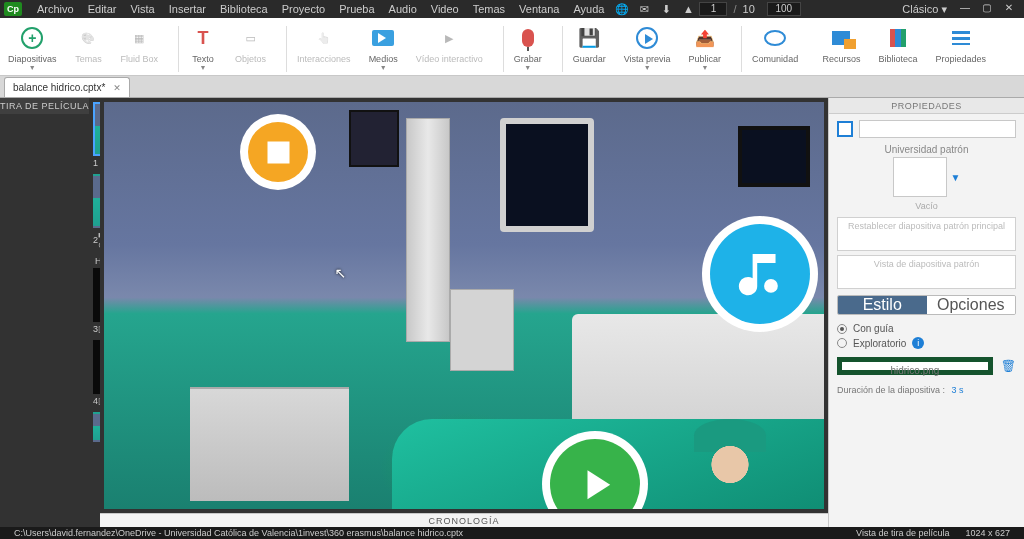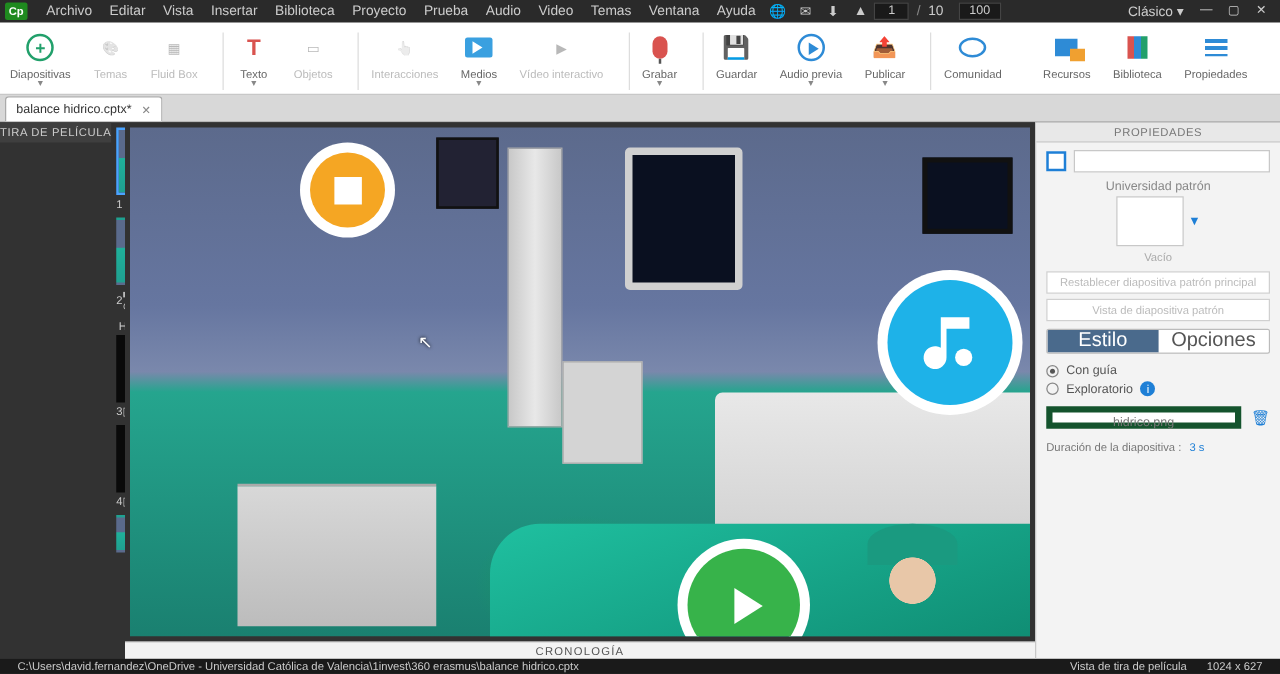--- a/index.html
+++ b/index.html
@@ -16,21 +16,21 @@
   .titlebar .win-btn { width: 22px; height: 14px; text-align: center; font-size: 10px; color: #ccc; }
 
   
   .ribbon { height: 58px; background: #fff; border-bottom: 1px solid #c8c8c8; display: flex; align-items: flex-start; padding: 4px 8px 0 8px; position: relative; }
   .tool { display: flex; flex-direction: column; align-items: center; margin-right: 18px; padding-top: 2px; }
   .tool .icon-box { width: 28px; height: 28px; display: flex; align-items: center; justify-content: center; position: relative; }
   .tool .label { font-size: 9px; color: #666; margin-top: 2px; white-space: nowrap; }
   .tool.disabled .label { color: #bbb; }
   .tool .caret { font-size: 7px; color: #888; }
   .ribbon-sep { width: 1px; height: 46px; background: #ddd; margin: 4px 10px 0 2px; }
-  .ribbon-right { position: absolute; right: 8px; top: 4px; display: flex; text-align: center; }
+  .ribbon-right { position: absolute; right: 20px; top: 4px; display: flex; text-align: center; }
 
   
   .tabstrip { height: 22px; background: #d8d8d8; border-bottom: 1px solid #aaa; display: flex; align-items: flex-end; padding-left: 4px; }
   .tab { height: 20px; background: #fff; border: 1px solid #aaa; border-bottom: none; border-radius: 3px 3px 0 0; padding: 0 8px; display: flex; align-items: center; font-size: 10px; color: #333; }
   .tab .close { margin-left: 8px; color: #888; font-size: 9px; }
 
   
   .main { display: flex; height: 429px; background: #323232; }
 
   
@@ -82,21 +82,21 @@
   .props-header { height:16px; background:#e8e8e8; font-size:9px; letter-spacing:.5px; display:flex; align-items:center; justify-content:center; border-bottom:1px solid #ccc; color:#777; }
   .props-body { flex:1; padding:6px 8px; overflow:hidden; }
   .prop-row { display:flex; align-items:center; margin-bottom:6px; }
   .slide-icon-sel { width:16px; height:16px; border:2px solid #1e7fd6; background:#fff; margin-right:6px; }
   .name-input { flex:1; height:18px; border:1px solid #c8c8c8; background:#fff; padding:0 4px; font-size:10px; }
   .master-label { font-size:10px; color:#888; text-align:center; margin:4px 0 2px 0; }
   .master-thumb-row { display:flex; align-items:center; justify-content:center; gap:4px; }
   .master-thumb { width:54px; height:40px; background:#fff; border:1px solid #c8c8c8; }
   .master-caret { color:#1e7fd6; font-size:10px; }
   .sub-label { text-align:center; font-size:9px; color:#aaa; margin:4px 0 6px 0; }
-  .ghost-btn { width:100%; height:18px; border:1px solid #d0d0d0; background:#fff; color:#bbb; font-size:9px; margin-bottom:4px; text-align:center; line-height:16px; }
+  .ghost-btn { width:100%; height:34px; border:1px solid #d0d0d0; background:#fff; color:#bbb; font-size:9px; margin-bottom:4px; text-align:center; line-height:16px; }
   .seg { display:flex; margin:6px 0 8px 0; border:1px solid #bbb; border-radius:2px; overflow:hidden; }
   .seg div { flex:1; text-align:center; font-size:16px; height:18px; line-height:18px; background:#fff; color:#555; }
   .seg .active { background:#4a6a8c; color:#fff; }
   .radio-row { display:flex; align-items:center; font-size:10px; color:#555; margin:3px 0; }
   .radio-row .dot { width:10px; height:10px; border:1px solid #888; border-radius:50%; margin-right:6px; position:relative; }
   .radio-row .dot.on::after { content:""; position:absolute; inset:2px; background:#555; border-radius:50%; }
   .radio-row .info { margin-left:6px; width:12px; height:12px; border-radius:50%; background:#1e7fd6; color:#fff; font-size:9px; text-align:center; line-height:12px; }
   .img-row { display:flex; align-items:center; margin:8px 0 10px 0; }
   .img-input { flex:1; height:18px; border:5px solid #14532d; background:#fff; font-size:10px; text-align:center; line-height:18px; color:#777; }
   .trash { margin-left:8px; color:#1e7fd6; font-size:12px; }
@@ -220,21 +220,21 @@
   <div class="tool">
     <div class="icon-box">
         <span class="i-save">💾</span>
       </div>
     <div class="label">Guardar</div>
   </div>
   <div class="tool">
     <div class="icon-box">
         <div class="i-prev"></div>
       </div>
-    <div class="label">Audio previa</div>
+    <div class="label">Vista previa</div>
       <div class="caret">▼</div>
   </div>
   <div class="tool">
     <div class="icon-box">
         <span class="i-pub">📤</span>
       </div>
     <div class="label">Publicar</div>
       <div class="caret">▼</div>
   </div>
   <div class="ribbon-sep"></div>

